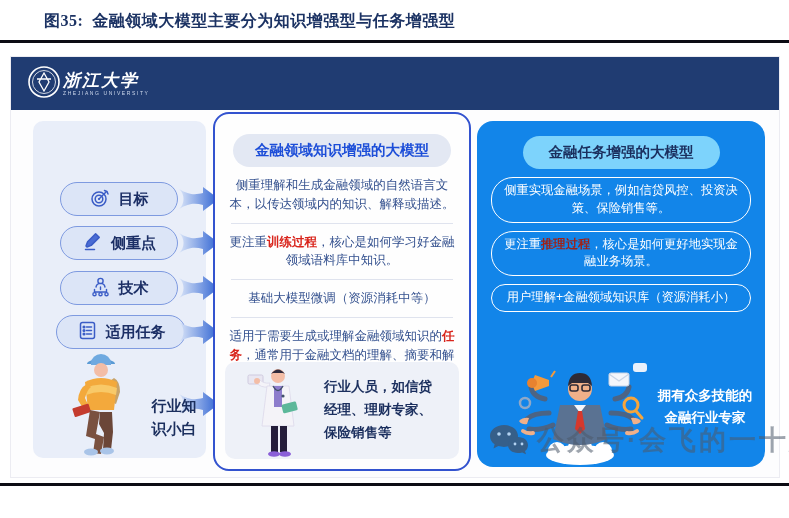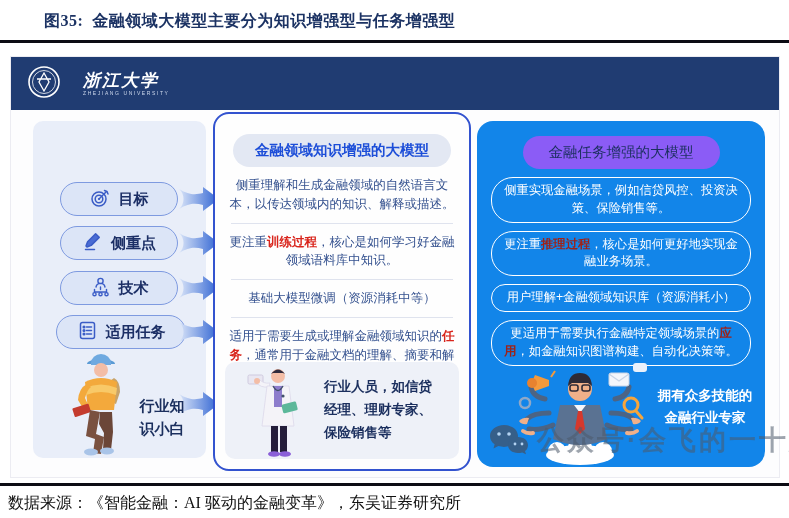--- a/index.html
+++ b/index.html
@@ -12,21 +12,21 @@
   .rule-top { position:absolute; left:0; top:40px; width:789px; height:3px; background:#0c0c14; }
   .rule-bottom { position:absolute; left:0; top:483px; width:789px; height:3px; background:#0c0c14; }
   .source-note { position:absolute; left:8px; top:493px; font-family:"Liberation Serif", serif;
     font-size:16px; color:#111; }
 
   .board { position:absolute; left:10px; top:56px; width:770px; height:422px;
     background:#fdfdfe; border:1px solid #ececf2; }
   .board-header { position:absolute; left:0; top:0; right:0; height:53px; background:#203c72;
     display:flex; align-items:center; justify-content:space-between; padding:0 16px; }
   .board-title { color:#fff; font-size:27px; font-weight:700; letter-spacing:1px; }
-  .zju-logo { display:flex; align-items:center; gap:22px; }
+  .zju-logo { display:flex; align-items:center; gap:2px; }
   .zju-text { display:flex; flex-direction:column; line-height:1; }
   .zju-name { color:#fff; font-size:17px; font-weight:700; font-style:italic; letter-spacing:2px; }
   .zju-sub { color:#cdd8ec; font-size:5px; letter-spacing:1.6px; margin-top:2px; }
 
   .board-body { position:absolute; left:0; top:53px; right:0; bottom:0; }
 
   
   .left-rail { position:absolute; left:22px; top:11px; width:173px; height:337px;
     background:#e9eef9; border-radius:10px; }
   .pill { position:absolute; height:34px; display:flex; align-items:center; justify-content:center;
@@ -44,22 +44,22 @@
     border-radius:20px; padding:7px 22px; color:#1d4ed8; font-size:14.5px; font-weight:700; }
   .k-row { margin:9px 12px 0; color:#33508e; font-size:12.5px; line-height:1.5; text-align:center; }
   .k-div { height:1px; background:#dfe3ee; margin:9px 16px 0; }
   .k-zone { position:absolute; left:10px; right:10px; top:248px; bottom:10px; background:#eef1f8;
     border-radius:10px; display:flex; align-items:center; justify-content:center; gap:10px; }
   .k-persona { width:118px; color:#1b2f5e; font-size:13.5px; font-weight:700; line-height:1.7; }
 
   
   .t-panel { position:absolute; left:466px; top:11px; width:288px; height:346px;
     background:#1285e9; border-radius:16px; }
-  .t-head { margin:15px auto 0; width:max-content; max-width:250px; background:#8b5cf6;
-    border-radius:20px; padding:7px 26px; color:#1b2f5e; font-size:14.5px; font-weight:400; }
+  .t-head { margin:15px auto 0; width:max-content; max-width:250px; background:#7dd3fc;
+    border-radius:20px; padding:7px 26px; color:#1b2f5e; font-size:14.5px; font-weight:700; }
   .t-box { margin:8px 14px 0; border:1.5px solid #fff; border-radius:22px; padding:4px 9px;
     color:#fff; font-size:12.3px; line-height:1.45; text-align:center; }
   .t-zone { position:absolute; left:0; right:0; bottom:0; height:112px; }
   .t-persona { position:absolute; right:12px; top:30px; width:96px; color:#fff; font-size:13.5px;
     font-weight:700; line-height:1.6; text-align:center; }
   .expert-svg { position:absolute; left:28px; bottom:2px; }
 
   .em-red { color:#d9251c; font-weight:700; }
   .em-red2 { color:#9e2218; font-weight:700;text-align:center; }
 
@@ -186,21 +186,21 @@
         <path d="M57 30 q6 3 6 14 l-4 12 -5-2 3-12 q-1-7-4-9 z" fill="#c8a368"></path>
         <path d="M28 34 q16-8 32 0 l-3 28 h-26 z" fill="#f3a93c"></path>
         <path d="M28 40 q16-7 32 0 l-1 7 q-15-6-30 0 z" fill="#f8c968"></path>
         <path d="M30 36 q-8 4 -9 16 l6 10 5-3 -4-9 q2-8 6-11 z" fill="#f3a93c"></path>
         <rect x="16" y="58" width="17" height="9" rx="1" fill="#c43b2e" transform="rotate(-18 24 62)"></rect>
         <path d="M33 62 l10 2 -4 22 8 3 -3 17 -8-1 2-14 -9-3 z" fill="#7a5140"></path>
         <path d="M43 64 l12 0 1 20 -2 18 -8 0 1-17 -5-9 z" fill="#6b4638"></path>
         <ellipse cx="34" cy="104" rx="7" ry="3.4" fill="#a9c4e8"></ellipse>
         <ellipse cx="50" cy="103" rx="7" ry="3.4" fill="#a9c4e8"></ellipse>
       </svg>
-      <div class="persona-label" style="left:124px; top:284px; width:54px; font-size:15px; line-height:1.55;">行业知识小白</div>
+      <div class="persona-label" style="left:136px; top:284px; width:54px; font-size:15px; line-height:1.55;">行业知识小白</div>
 
       <div class="k-panel">
         <div class="k-head">金融领域知识增强的大模型</div>
         <div class="k-row"><span>侧重理解和生成金融领域的自然语言文本，以传达领域内的知识、解释或描述。</span></div>
         <div class="k-div"></div>
         <div class="k-row"><span>更注重</span><span class="em-red">训练过程</span><span>，核心是如何学习好金融领域语料库中知识。</span></div>
         <div class="k-div"></div>
         <div class="k-row"><span>基础大模型微调（资源消耗中等）</span></div>
         <div class="k-div"></div>
         <div class="k-row"><span>适用于需要生成或理解金融领域知识的</span><span class="em-red">任务</span><span>，通常用于金融文档的理解、摘要和解释。</span></div>
@@ -224,21 +224,20 @@
           </svg>
           <div class="k-persona">行业人员，如信贷经理、理财专家、保险销售等</div>
         </div>
       </div>
 
       <div class="t-panel">
         <div class="t-head">金融任务增强的大模型</div>
         <div class="t-box"><span>侧重实现金融场景，例如信贷风控、投资决策、保险销售等。</span></div>
         <div class="t-box"><span>更注重</span><span class="em-red2">推理过程</span><span>，核心是如何更好地实现金融业务场景。</span></div>
         <div class="t-box"><span>用户理解+金融领域知识库（资源消耗小）</span></div>
-        <div class="t-box"><span>更适用于需要执行金融特定领域场景的</span><span class="em-red2">应用</span><span>，如金融知识图谱构建、自动化决策等。</span></div>
 
         <div class="t-zone">
           <svg class="expert-svg" width="150" height="104" viewBox="0 0 150 104">
             <ellipse cx="75" cy="94" rx="34" ry="10" fill="#fff"></ellipse>
             <circle cx="52" cy="90" r="9" fill="#fff"></circle>
               <circle cx="75" cy="87" r="12" fill="#fff"></circle>
               <circle cx="98" cy="90" r="9" fill="#fff"></circle>
             <path d="M40 38 q-12-2-14-12" stroke="#4c6484" stroke-width="5" fill="none" stroke-linecap="round"></path>
             <path d="M110 38 q12-2 14-12" stroke="#4c6484" stroke-width="5" fill="none" stroke-linecap="round"></path>
             <path d="M44 52 q-16 0 -22 6" stroke="#4c6484" stroke-width="5" fill="none" stroke-linecap="round"></path>
@@ -279,15 +278,14 @@
           <circle cx="26" cy="21" r="1.4" fill="#e9eef6"></circle>
             <circle cx="33" cy="21" r="1.4" fill="#e9eef6"></circle>
         </svg>
         <span class="watermark-text">公众号·会飞的一十六</span>
       </div>
 
     </div>
   </div>
 
   <div class="rule-bottom"></div>
-  <div class="source-note">数据来源：《智能金融：AI 驱动的金融变革》，东吴证券研究所</div>
 
 </div>
 
 </body></html>

